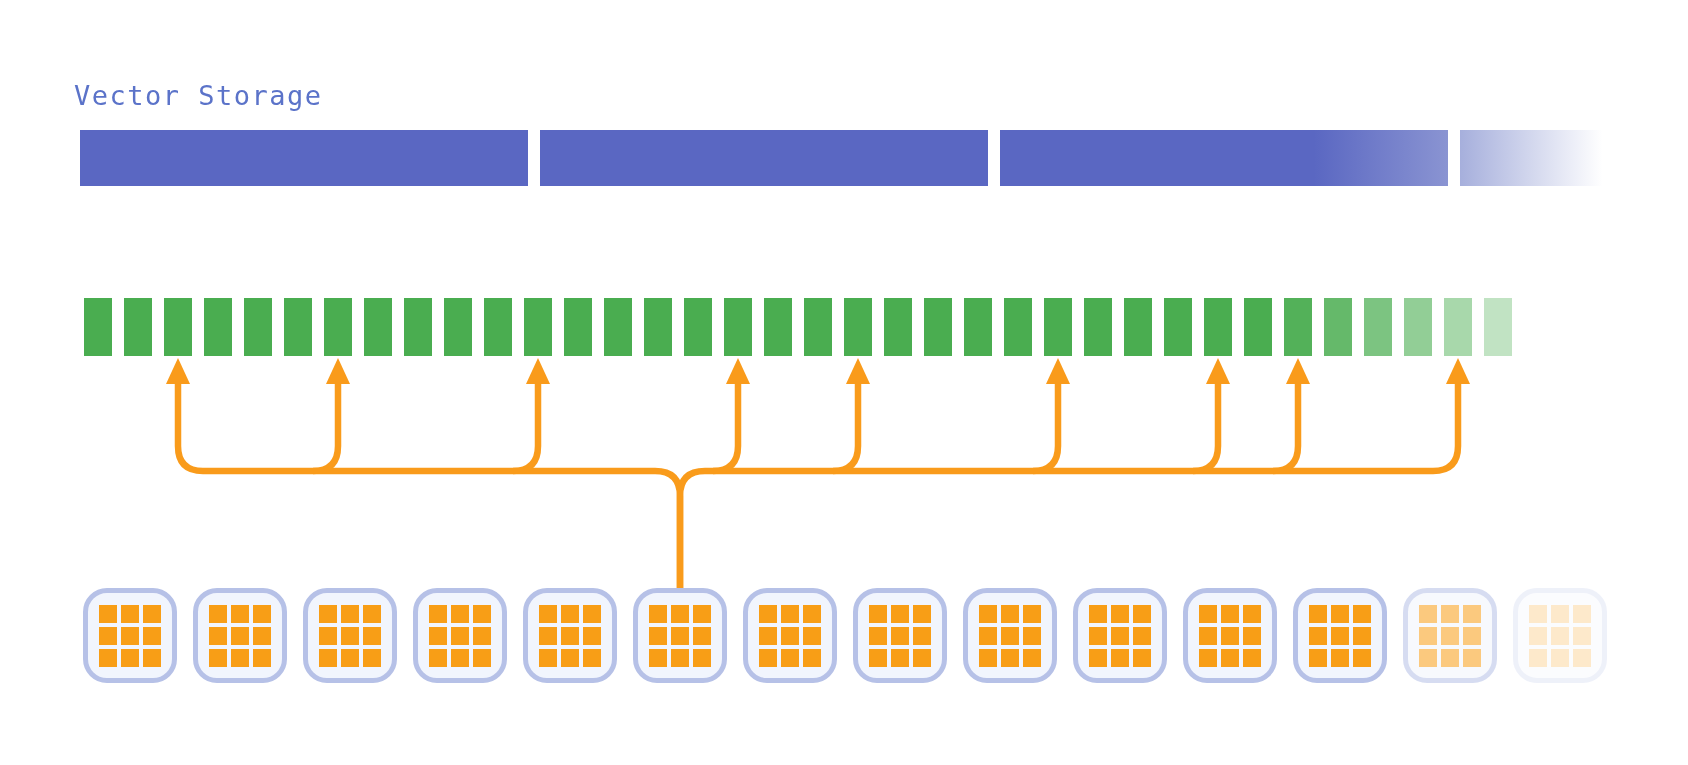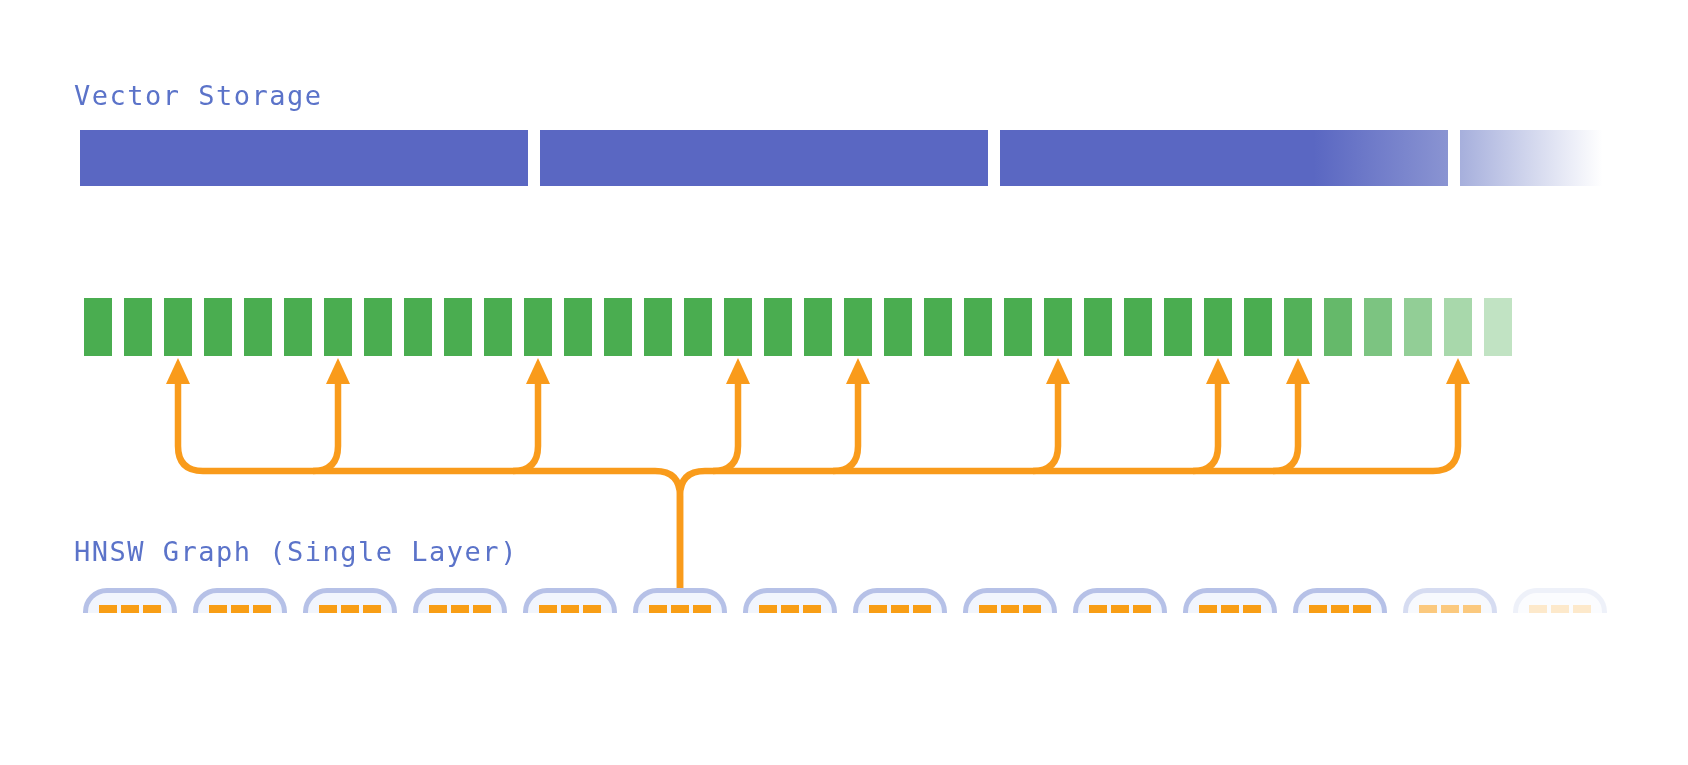--- a/index.html
+++ b/index.html
@@ -1,18 +1,18 @@
 <!DOCTYPE html>
 <html><head>
 <meta charset="utf-8">
 <style>
   html,body{margin:0;padding:0;background:#ffffff;}
   #canvas{
     position:relative;
-    width:1688px;height:613px;
+    width:1688px;height:765px;
     background:#ffffff;
     overflow:hidden;
     font-family:"DejaVu Sans Mono","Liberation Mono",monospace;
   }
   .diagram-label{
     position:absolute;
     font-size:27px;
     line-height:1.15;
     letter-spacing:1.5px;
     font-weight:500;
@@ -117,21 +117,20 @@
       <polygon points="338,358 326,384 350,384" fill="#f99b1b"></polygon>
       <polygon points="538,358 526,384 550,384" fill="#f99b1b"></polygon>
       <polygon points="738,358 726,384 750,384" fill="#f99b1b"></polygon>
       <polygon points="858,358 846,384 870,384" fill="#f99b1b"></polygon>
       <polygon points="1058,358 1046,384 1070,384" fill="#f99b1b"></polygon>
       <polygon points="1218,358 1206,384 1230,384" fill="#f99b1b"></polygon>
       <polygon points="1298,358 1286,384 1310,384" fill="#f99b1b"></polygon>
       <polygon points="1458,358 1446,384 1470,384" fill="#f99b1b"></polygon>
     </svg>
 
-  <div class="diagram-label" id="label-hnsw">HNSW Graph (Single Layer)</div>
 
   <div class="bar-row" id="hnsw-row">
       <div class="hnsw-node">
         <div class="node-grid">
           <div class="node-cell"></div>
           <div class="node-cell"></div>
           <div class="node-cell"></div>
           <div class="node-cell"></div>
           <div class="node-cell"></div>
           <div class="node-cell"></div>

